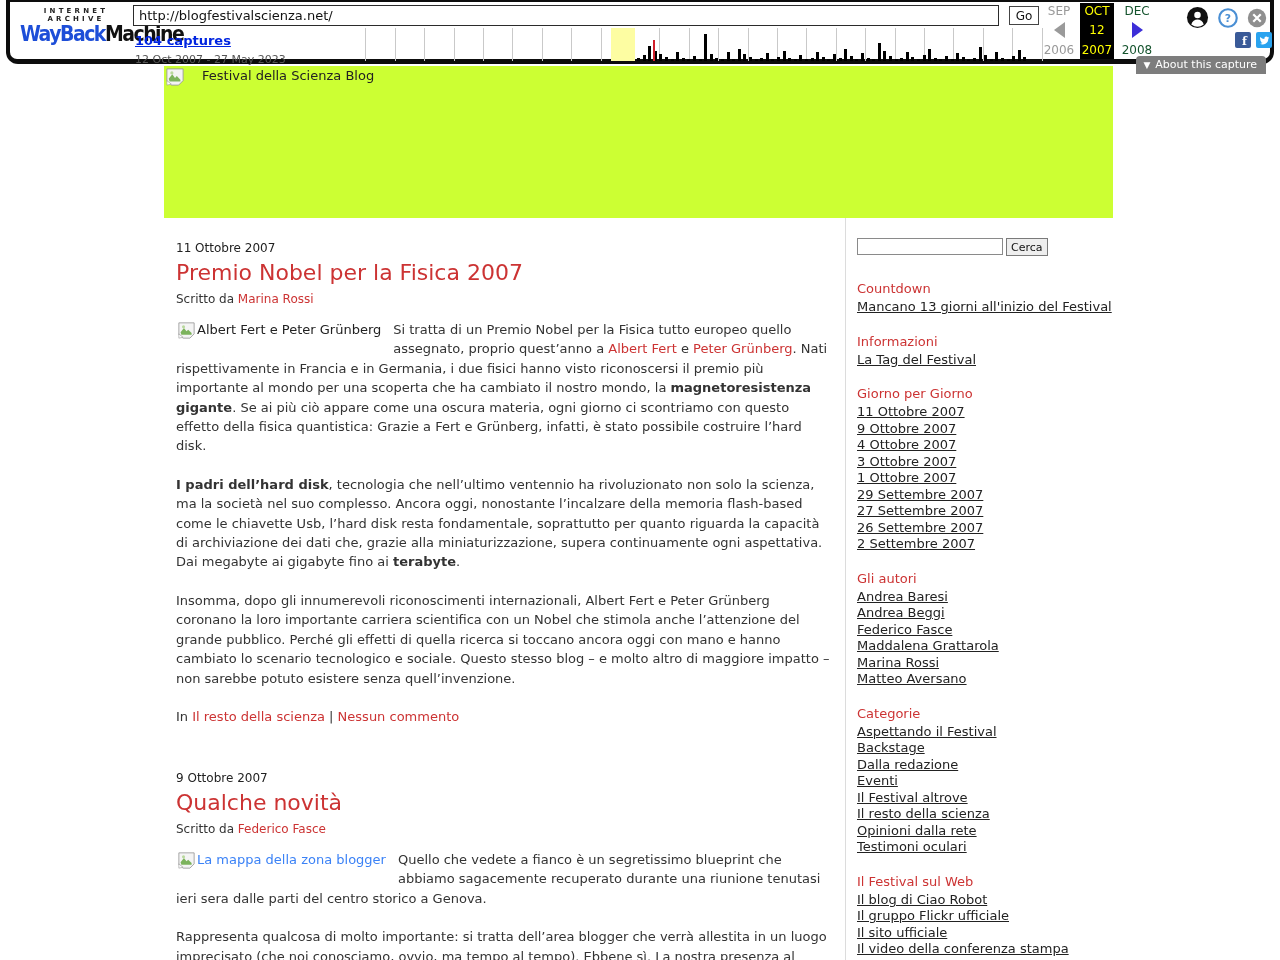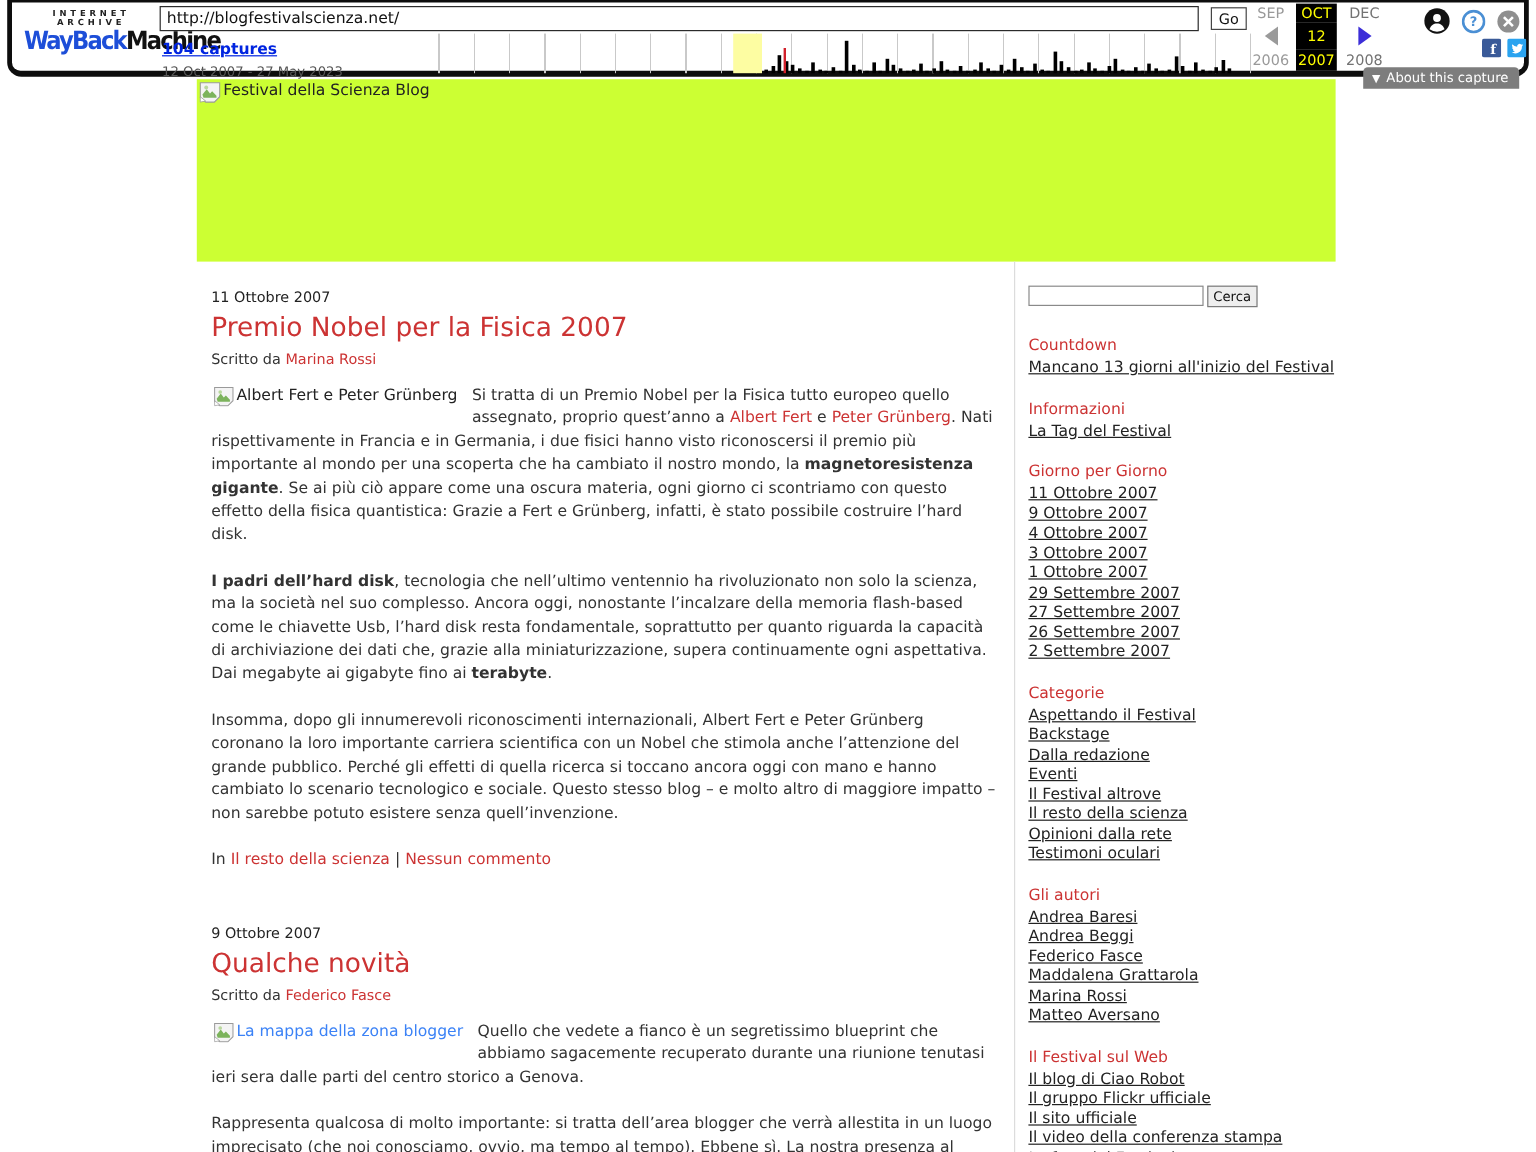--- a/index.html
+++ b/index.html
@@ -30,39 +30,39 @@
   .wb-strip { position:absolute; left:327px; top:26px; width:707px; height:33px; cursor:pointer;
     background:repeating-linear-gradient(90deg, transparent 0 28.4px, #c9c9c9 28.4px 29.4px); }
   .wb-hl { position:absolute; top:0; bottom:0; background:#fdfda2; }
   .wb-tick { position:absolute; bottom:0; width:2px; background:#d1202a; }
   .wb-bar { position:absolute; bottom:0; width:3px; background:#000; }
   .wb-nav { position:absolute; left:1028px; top:1px; display:grid;
     grid-template-columns:42px 34px 46px; grid-template-rows:16px 22px 18px; }
   .wb-nav .cell { display:flex; align-items:center; justify-content:center; font-weight:normal; }
   .wb-nav .dim { color:#999; font-size:12px; }
   .wb-nav .cur { background:#000; color:#ffff00; font-size:12px; }
-  .wb-nav .nxt { color:#737373; font-size:12px; }
+  .wb-nav .nxt { color:#14532d; font-size:12px; }
   .wb-day { font-size:20px; }
   .wb-yr { font-size:14px; }
   .arrow-left { width:0; height:0; border-top:8px solid transparent; border-bottom:8px solid transparent;
     border-right:11px solid #9a9a9a; cursor:pointer; }
   .arrow-right { width:0; height:0; border-top:8px solid transparent; border-bottom:8px solid transparent;
     border-left:11px solid #3c2ed8; cursor:pointer; }
   .wb-icons { position:absolute; left:1176px; top:4px; width:86px; }
   .wb-icons .row1 { display:flex; gap:9px; align-items:center; }
   .wb-icons .row2 { display:flex; gap:5px; justify-content:flex-end; margin-top:3px; }
   .icon-btn { cursor:pointer; display:inline-flex; }
   .wb-about { position:absolute; right:4px; top:54px; background:#7d7d7d; color:#fff;
     font-size:11px; padding:2px 9px 3px 7px; border-radius:4px 4px 0 0; cursor:pointer; white-space:nowrap; }
   .wb-about .tri { font-size:9px; margin-right:5px; }
 
   
   .site { position:absolute; left:164px; top:66px; width:949px; }
   .banner { width:949px; height:152px; background:#ccff33; cursor:pointer; padding:2px 0 0 2px; }
-  .img-alt-inline { display:inline-flex; align-items:flex-start; gap:2px; font-size:13px; color:#222; }
+  .img-alt-inline { display:inline-flex; align-items:flex-start; gap:18px; font-size:13px; color:#222; }
   .columns { display:flex; }
   .main-col { width:681px; padding:23px 14px 0 12px; }
   .side-col { width:268px; border-left:1px solid #dcdcdc; padding:20px 0 0 11px; min-height:700px; }
 
   
   .pdate { font-size:12px; color:#222; }
   .ptitle { margin:3px 0 6px 0; }
   .ptitle a { font-size:22px; font-weight:normal; color:#cc3333; text-decoration:none; cursor:pointer; }
   .byline { font-size:12px; color:#333; margin-bottom:14px; }
   .byline a { color:#cc3333; text-decoration:none; cursor:pointer; }
@@ -330,44 +330,44 @@
                 <li><a>4 Ottobre 2007</a></li>
                 <li><a>3 Ottobre 2007</a></li>
                 <li><a>1 Ottobre 2007</a></li>
                 <li><a>29 Settembre 2007</a></li>
                 <li><a>27 Settembre 2007</a></li>
                 <li><a>26 Settembre 2007</a></li>
                 <li><a>2 Settembre 2007</a></li>
               </ul>
             </div>
             <div class="sb-section">
+              <h3 class="sb-title">Gli autori</h3>
+              <ul>
+                <li><a>Andrea Baresi</a></li>
+                <li><a>Andrea Beggi</a></li>
+                <li><a>Federico Fasce</a></li>
+                <li><a>Maddalena Grattarola</a></li>
+                <li><a>Marina Rossi</a></li>
+                <li><a>Matteo Aversano</a></li>
+              </ul>
+            </div>
+            <div class="sb-section">
               <h3 class="sb-title">Categorie</h3>
               <ul>
                 <li><a>Aspettando il Festival</a></li>
                 <li><a>Backstage</a></li>
                 <li><a>Dalla redazione</a></li>
                 <li><a>Eventi</a></li>
                 <li><a>Il Festival altrove</a></li>
                 <li><a>Il resto della scienza</a></li>
                 <li><a>Opinioni dalla rete</a></li>
                 <li><a>Testimoni oculari</a></li>
               </ul>
             </div>
             <div class="sb-section">
-              <h3 class="sb-title">Gli autori</h3>
-              <ul>
-                <li><a>Andrea Baresi</a></li>
-                <li><a>Andrea Beggi</a></li>
-                <li><a>Federico Fasce</a></li>
-                <li><a>Maddalena Grattarola</a></li>
-                <li><a>Marina Rossi</a></li>
-                <li><a>Matteo Aversano</a></li>
-              </ul>
-            </div>
-            <div class="sb-section">
               <h3 class="sb-title">Il Festival sul Web</h3>
               <ul>
                 <li><a>Il blog di Ciao Robot</a></li>
                 <li><a>Il gruppo Flickr ufficiale</a></li>
                 <li><a>Il sito ufficiale</a></li>
                 <li><a>Il video della conferenza stampa</a></li>
                 <li><a>Le foto del Festival</a></li>
               </ul>
             </div>
           </div>

